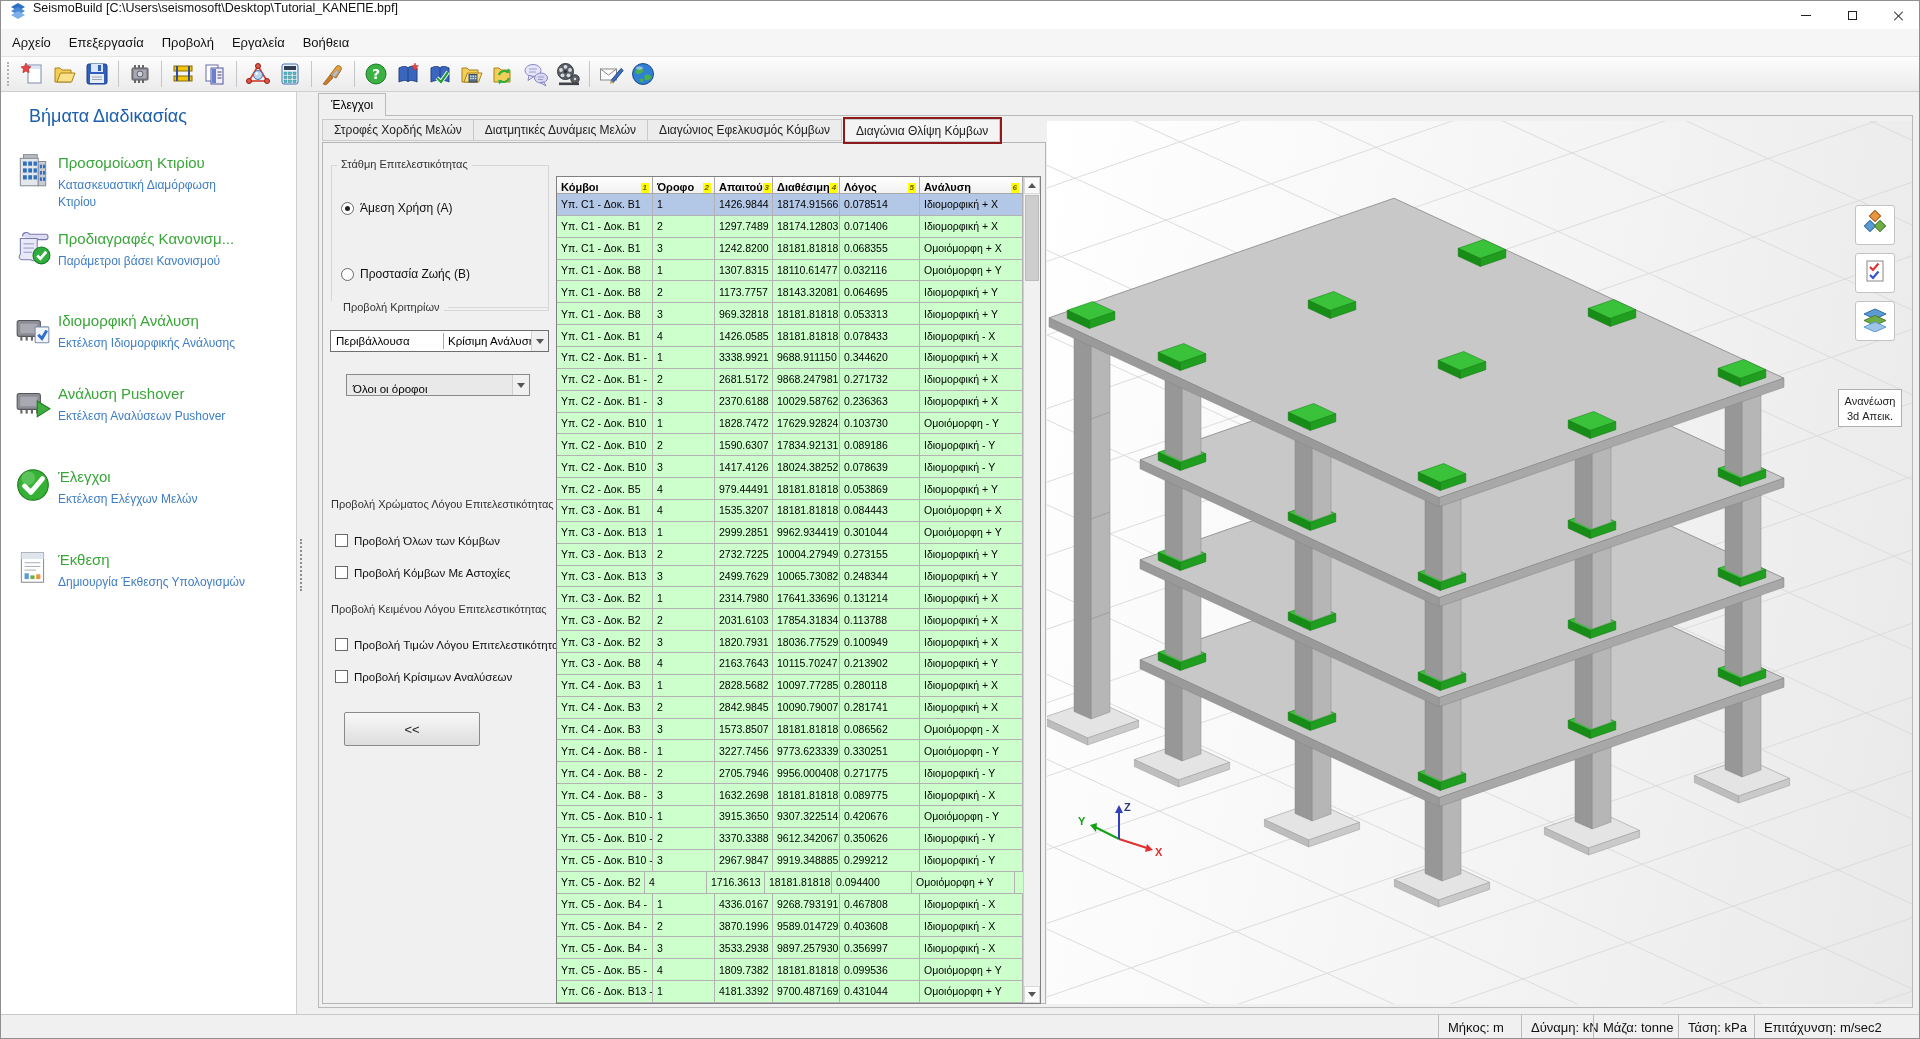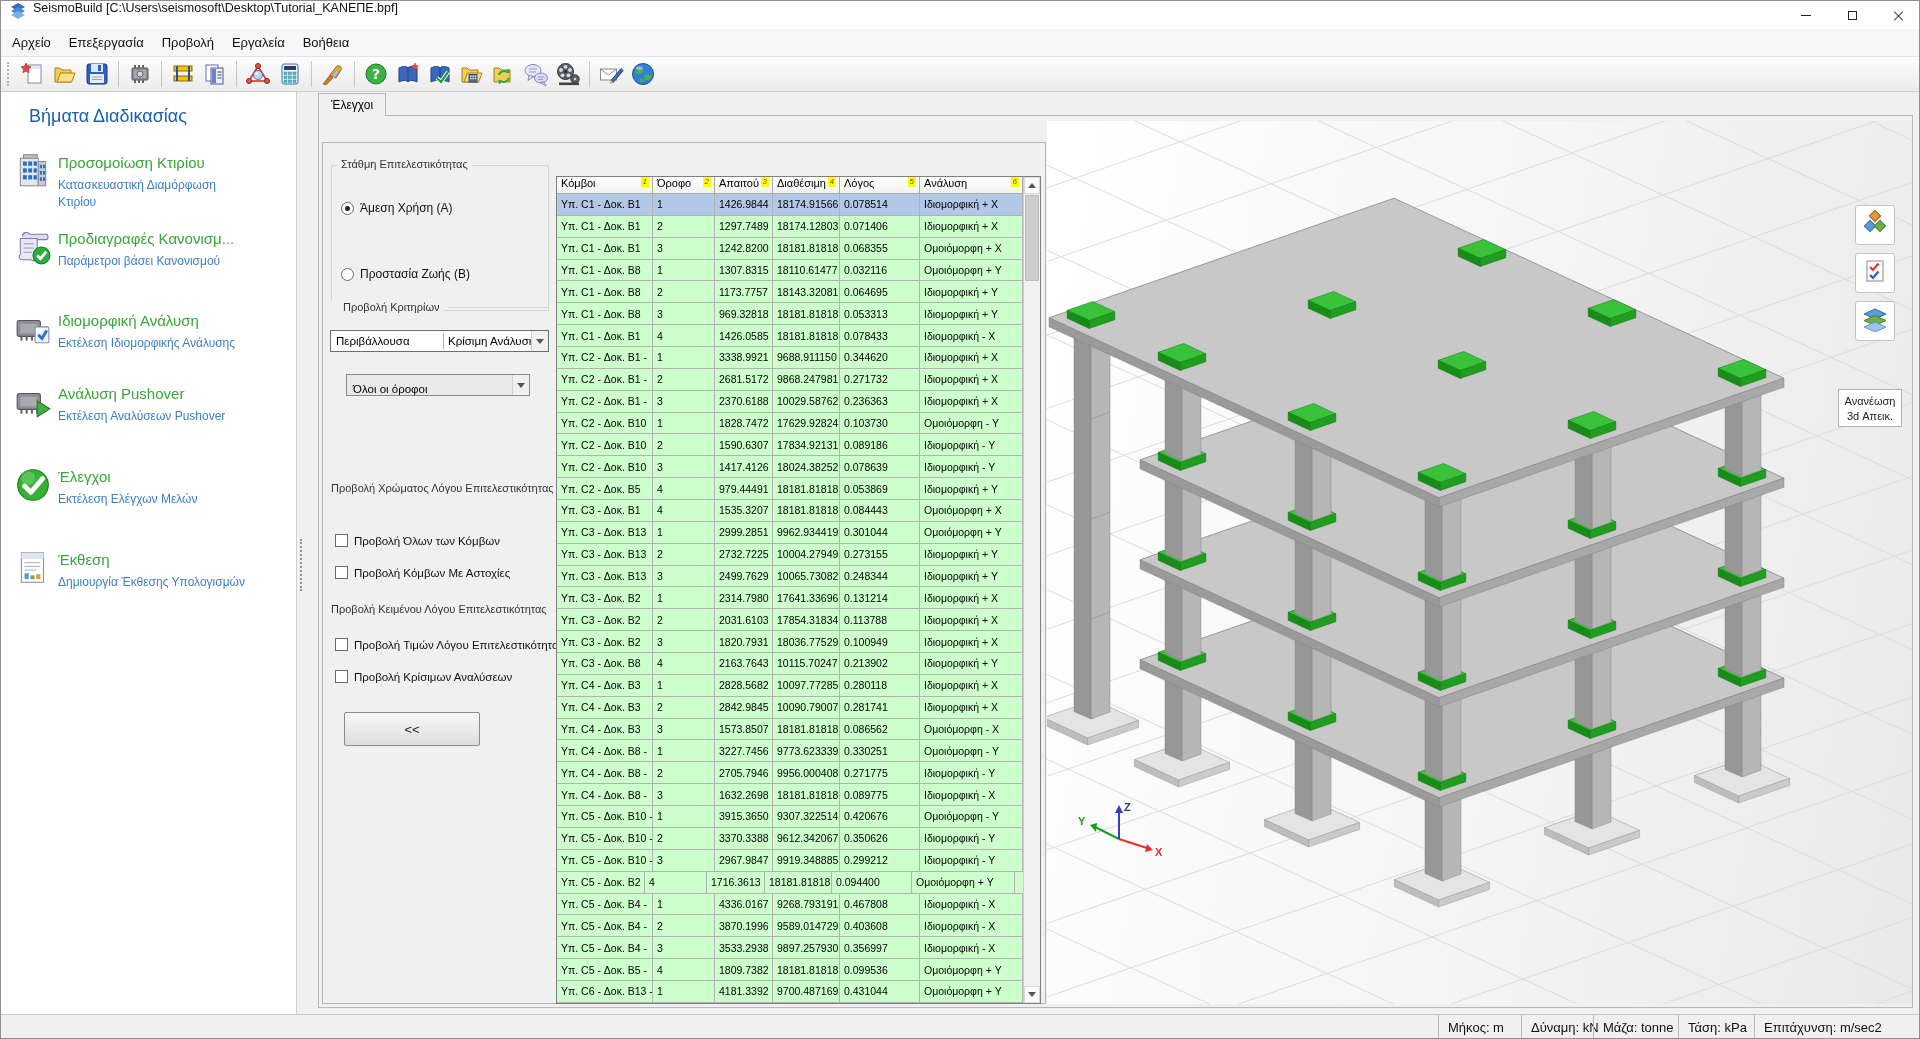--- a/index.html
+++ b/index.html
@@ -63,21 +63,21 @@
   #combo-criteria .c2{flex:1;padding-left:4px;white-space:nowrap;overflow:hidden}
   .carrow{width:17px;height:100%;background:#f0f0f0;border-left:1px solid #d0d0d0;display:flex;align-items:center;justify-content:center;flex:none}
   .tri-down{width:0;height:0;border-left:4px solid transparent;border-right:4px solid transparent;border-top:5px solid #555}
   #combo-floors{left:345px;top:373px;width:184px;height:22px;background:#e9e9e9;border:1px solid #8a8a8a;display:flex;align-items:flex-end;font-size:11.5px}
   #combo-floors .c1{flex:1;padding-left:6px}
   #collapse-btn{left:343px;top:711px;width:136px;height:34px;background:linear-gradient(#f8f8f8,#dddddd);border:1px solid #8a8a8a;border-radius:2px;font-size:13px;display:flex;align-items:center;justify-content:center;color:#222}
 
   
   #tablebox{left:555px;top:175px;width:485px;height:828px;border:1px solid #808080;background:#fff}
   #thead{display:flex;height:17px;background:linear-gradient(#ffffff,#f0f0f0)}
-  .th{display:flex;align-items:flex-start;padding-left:4px;font-size:11px;font-weight:normal;color:#000;border-right:1px solid #a9a9a9;border-bottom:1px solid #a9a9a9;overflow:hidden;white-space:nowrap}
+  .th{display:flex;align-items:flex-end;padding-left:4px;font-size:11px;font-weight:bold;color:#000;border-right:1px solid #a9a9a9;border-bottom:1px solid #a9a9a9;overflow:hidden;white-space:nowrap}
   .badge{margin-left:auto;margin-right:3px;background:#ffff00;color:#6b5d00;font-size:8px;line-height:10px;padding:0 2px;font-style:italic}
   #tbody{display:flex;flex-direction:column;height:809px;width:466px}
   .tr{flex:1 1 0;display:flex;background:#ccffcc;border-bottom:1px solid #b2b2b2;min-height:0}
   .tr.selected{background:#b3c7e6}
   .td{display:flex;align-items:center;padding-left:4px;font-size:10.5px;color:#000;border-right:1px solid #b2b2b2;overflow:hidden;white-space:nowrap}
   .vscroll{position:absolute;right:0;top:0;width:17px;height:826px;background:#f1f1f1;border-left:1px solid #cfcfcf}
   .sb-btn{position:absolute;left:0;width:16px;height:17px;background:#fbfbfb;border:1px solid #dadada;display:flex;align-items:center;justify-content:center}
   .sb-up{top:0}.sb-dn{bottom:0}
   .tri-up8{width:0;height:0;border-left:4px solid transparent;border-right:4px solid transparent;border-bottom:5px solid #555}
   .sb-thumb{position:absolute;left:1px;top:18px;width:14px;height:86px;background:#cdcdcd;border:1px solid #bdbdbd}
@@ -409,20 +409,26 @@
             <rect x="21" y="24" width="4" height="4.5" fill="#e8973f"></rect>
           </svg></span>
         <div class="side-title">Έκθεση</div>
         <div class="side-sub">Δημιουργία Έκθεσης Υπολογισμών</div>
       </div>
     </div>
   <div class="abs v-grip" style="left:299px;top:538px;height:52px"></div>
 
   <div id="tab-main" class="abs">Έλεγχοι</div>
   <div id="page-box" class="abs"></div>
+  <div id="subtabs" class="abs">
+      <div class="subtab">Στροφές Χορδής Μελών</div>
+      <div class="subtab">Διατμητικές Δυνάμεις Μελών</div>
+      <div class="subtab">Διαγώνιος Εφελκυσμός Κόμβων</div>
+      <div class="subtab active" style="margin-left: 3px;">Διαγώνια Θλίψη Κόμβων</div>
+    </div>
 
   <div id="inner-box" class="abs"></div>
 
   <div class="abs grp-box" style="left:330px;top:164px;width:218px;height:146px"></div>
   <div class="abs grp-label" style="left:336px;top:157px">Στάθμη Επιτελεστικότητας</div>
   <label class="abs radio-row" style="left:340px;top:200px">
     <span class="radio checked"></span>
     <span>Άμεση Χρήση (A)</span>
   </label>
   <label class="abs radio-row" style="left:340px;top:266px">
@@ -442,21 +448,21 @@
         <i class="tri-down"></i>
       </span>
   </div>
   <div id="combo-floors" class="abs">
     <span class="c1">Όλοι οι όροφοι</span>
     <span class="carrow">
         <i class="tri-down"></i>
       </span>
   </div>
 
-  <div class="abs grp-row" style="left:330px;top:481px;width:226px">
+  <div class="abs grp-row" style="left:330px;top:497px;width:226px">
     <span class="grp-label" style="padding-left:0">Προβολή Χρώματος Λόγου Επιτελεστικότητας</span>
   </div>
   <label class="abs cb-row" style="left:334px;top:533px">
     <span class="cbox"></span>
     <span>Προβολή Όλων των Κόμβων</span>
   </label>
   <label class="abs cb-row" style="left:334px;top:565px">
     <span class="cbox"></span>
     <span>Προβολή Κόμβων Με Αστοχίες</span>
   </label>

